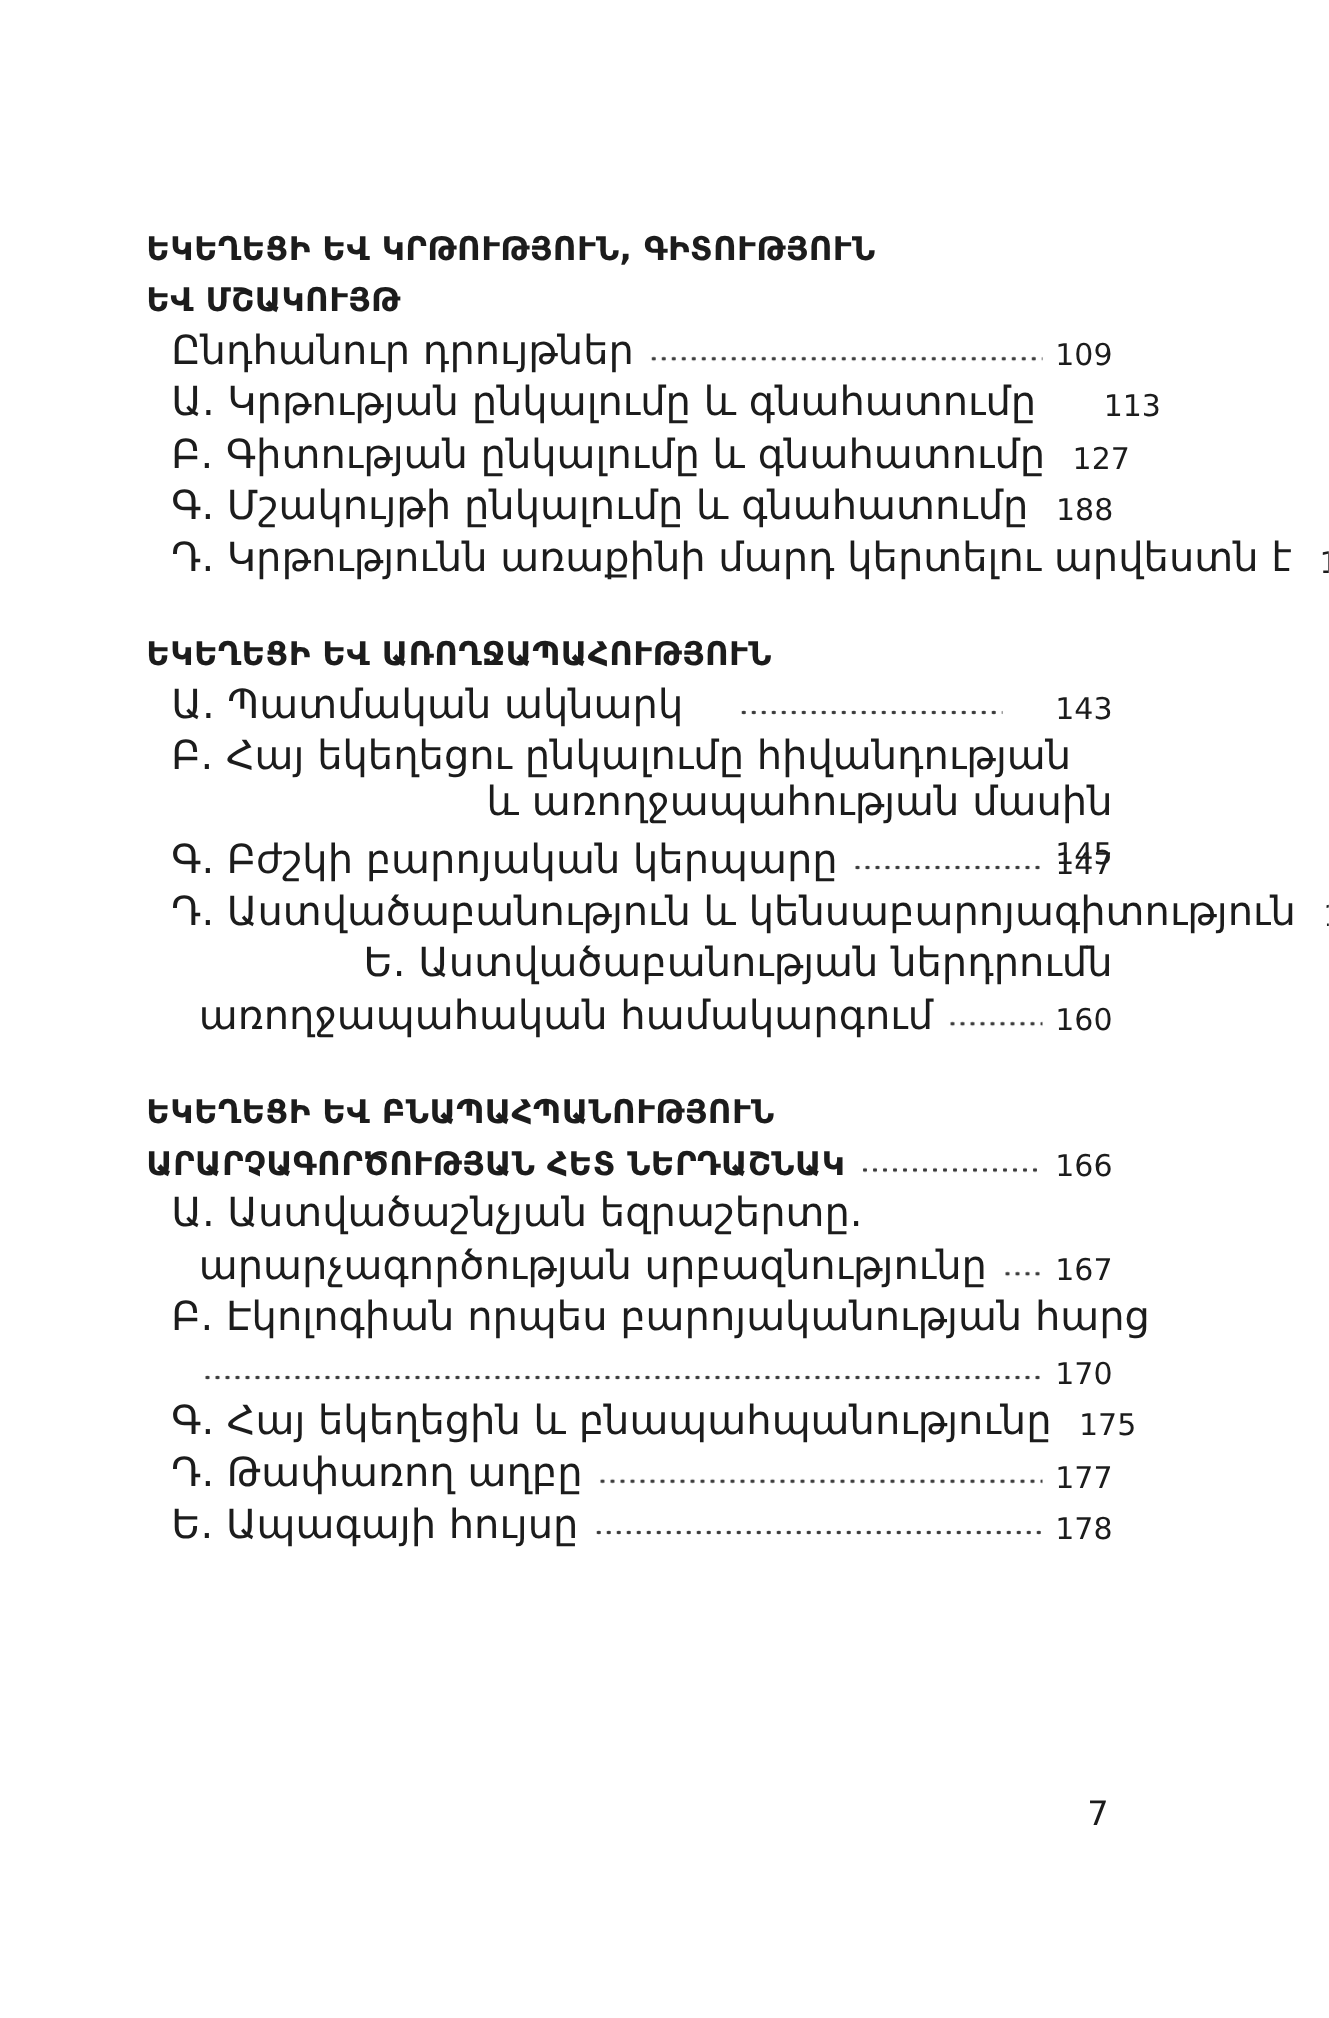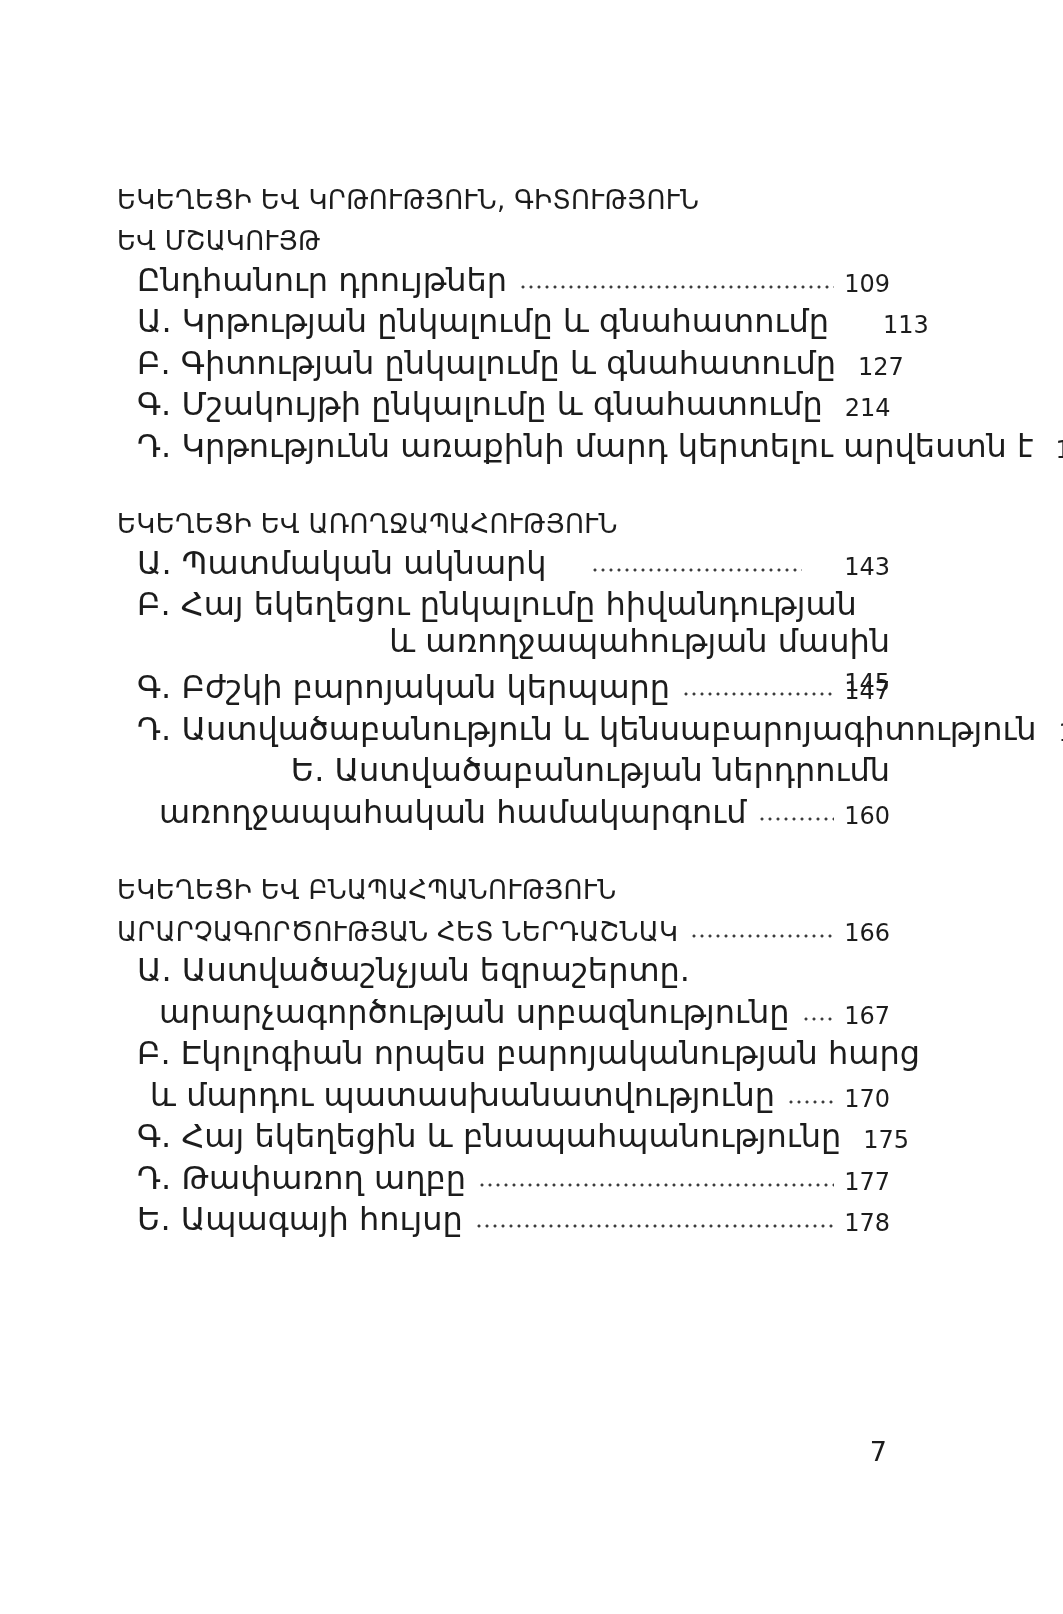--- a/index.html
+++ b/index.html
@@ -25,21 +25,21 @@
   .row {
     display: flex;
     align-items: flex-end;
     height: 41.5px;
   }
   .row .t {
     white-space: nowrap;
     line-height: 1.15;
   }
   .row.heading .t {
-    font-weight: 400;
+    font-weight: 700;
     font-size: 26px;
     letter-spacing: 0.3px;
   }
   .row.entry .t { font-size: 32px; }
   .leader {
     flex: 1 1 auto;
     min-width: 0;
     height: 4px;
     margin: 0 10px 10px 12px;
     background-image: radial-gradient(circle, #3c3c3c 1.4px, rgba(0,0,0,0) 1.7px);
@@ -82,21 +82,21 @@
         <span class="pg">113</span>
       </div>
       <div class="row entry" style="padding-left: 20px;">
         <span class="t">Բ. Գիտության ընկալումը և գնահատումը</span>
         <span class="leader"></span>
         <span class="pg">127</span>
       </div>
       <div class="row entry" style="padding-left: 20px;">
         <span class="t">Գ. Մշակույթի ընկալումը և գնահատումը</span>
         <span class="leader"></span>
-        <span class="pg">214</span>
+        <span class="pg">188</span>
       </div>
       <div class="row entry" style="padding-left: 20px;">
         <span class="t">Դ. Կրթությունն առաքինի մարդ կերտելու արվեստն է</span>
         <span class="leader"></span>
         <span class="pg">137</span>
       </div>
     </section>
     <section class="section">
       <div class="row heading">
         <span class="t">ԵԿԵՂԵՑԻ ԵՎ ԱՌՈՂՋԱՊԱՀՈՒԹՅՈՒՆ</span>
@@ -147,21 +147,20 @@
       </div>
       <div class="row entry" style="padding-left: 42px;">
         <span class="t">արարչագործության սրբազնությունը</span>
         <span class="leader"></span>
         <span class="pg">167</span>
       </div>
       <div class="row entry" style="padding-left: 20px;">
         <span class="t">Բ. Էկոլոգիան որպես բարոյականության հարց</span>
       </div>
       <div class="row entry" style="padding-left: 33px;">
-        <span class="t">և մարդու պատասխանատվությունը</span>
         <span class="leader"></span>
         <span class="pg">170</span>
       </div>
       <div class="row entry" style="padding-left: 20px;">
         <span class="t">Գ. Հայ եկեղեցին և բնապահպանությունը</span>
         <span class="leader"></span>
         <span class="pg">175</span>
       </div>
       <div class="row entry" style="padding-left: 20px;">
         <span class="t">Դ. Թափառող աղբը</span>

